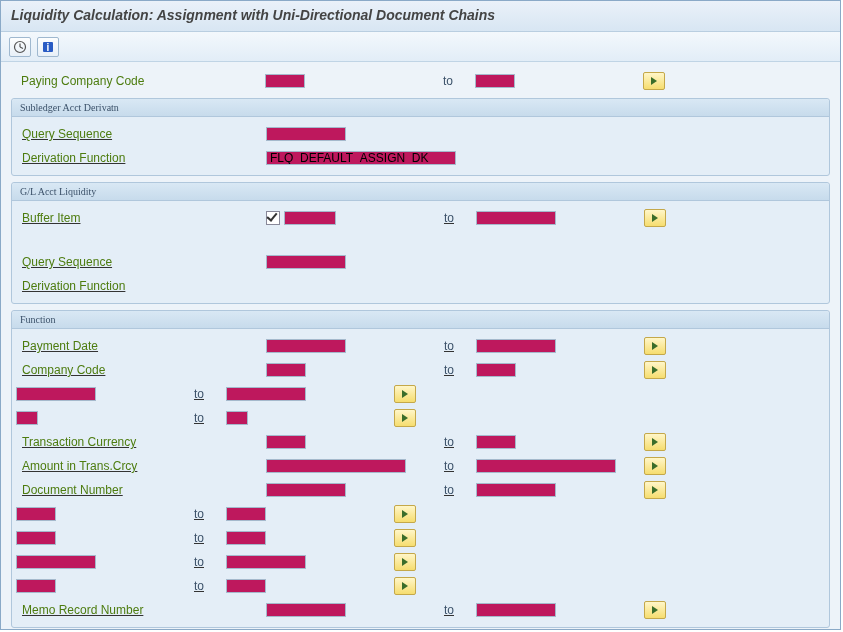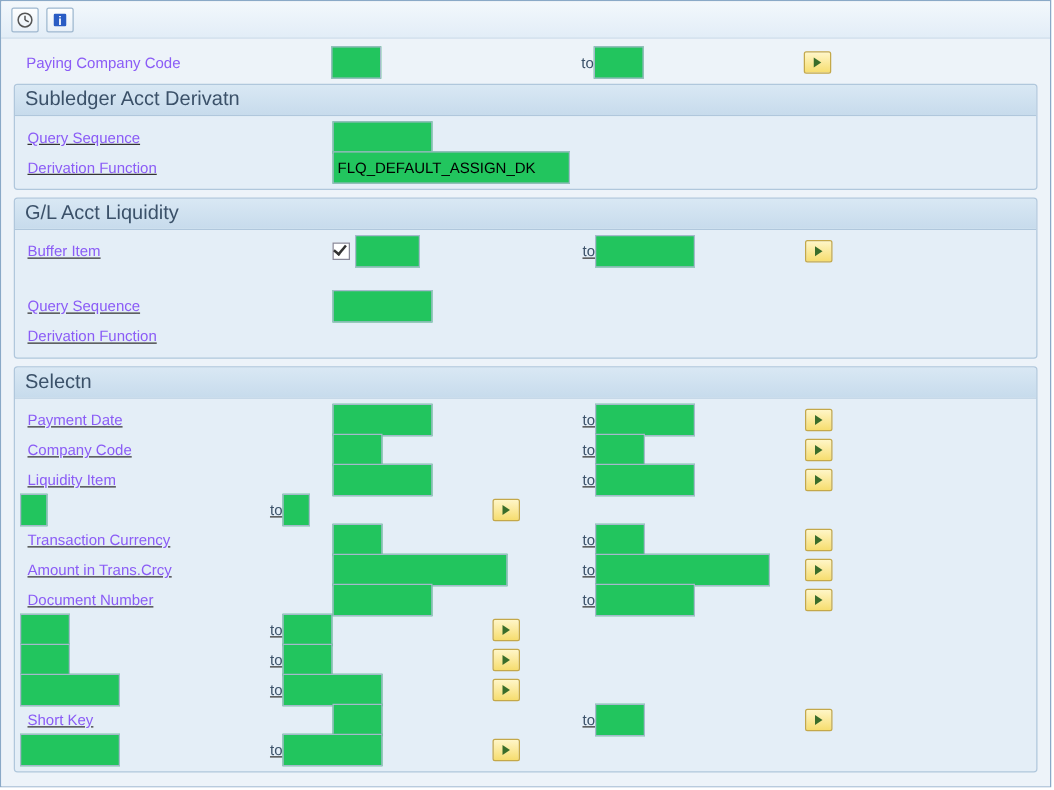--- a/index.html
+++ b/index.html
@@ -53,64 +53,65 @@
   .row {
     display: flex;
     align-items: center;
     height: 22px;
     margin: 2px 0;
   }
   .row.top-pad { padding: 8px 8px; }
   .label {
     width: 250px;
     padding-left: 6px;
-    color: #8b5cf6;
+    color: #4d7c0f;
   }
   .field-col1 {
     width: 150px;
   }
   .to-col {
     width: 60px;
-    text-align: right;
+    text-align: center;
     padding-left: 6px;
     color: #3b5169;
   }
   .field-col2 {
     width: 150px;
   }
   .btn-col {
     width: 40px;
     display: flex;
     justify-content: flex-end;
   }
   input.text {
-    height: 26px;
+    height: 14px;
     border: 1px solid #a5b9cc;
-    background: #22c55e;
+    background: #be185d;
     font-size: 12px;
     padding: 0 3px;
   }
   .w80 { width: 80px; }
   .w40 { width: 40px; }
   .w20 { width: 22px; }
   .w140 { width: 140px; }
   .w190 { width: 190px; }
   .group {
     border: 1px solid #b0c7dc;
     border-radius: 3px;
     margin: 6px 4px;
     background: #e4eef7;
   }
   .group-header {
     background: linear-gradient(to bottom, #d9e8f4, #c7dbec);
     padding: 3px 8px;
     border-bottom: 1px solid #b0c7dc;
     color: #3b5169;
-    font-size: 16px;
+    font-size: 10px;
     border-radius: 3px 3px 0 0;
+    font-family: Liberation Serif, serif;
   }
   .group-body {
     padding: 4px 4px;
     text-decoration: underline;
   }
   .multi-btn {
     width: 22px;
     height: 18px;
     border: 1px solid #c4a84a;
     background: linear-gradient(to bottom, #fff6c8, #f6dd6f);
@@ -144,20 +145,21 @@
     border-width: 0 2px 2px 0;
     transform: rotate(40deg);
   }
   .spacer-row { height: 18px; }
 </style>
 </head>
 <body>
 
 <div class="window">
 
+  <div class="titlebar">Liquidity Calculation: Assignment with Uni-Directional Document Chains</div>
 
   <div class="toolbar">
     <div class="toolbar-btn">
       <svg width="14" height="14" viewBox="0 0 14 14">
         <circle cx="7" cy="7" r="5.5" fill="none" stroke="#555" stroke-width="1.2"></circle>
         <line x1="7" y1="7" x2="7" y2="3.5" stroke="#555" stroke-width="1.2"></line>
         <line x1="7" y1="7" x2="10" y2="8.5" stroke="#555" stroke-width="1.2"></line>
       </svg>
     </div>
     <div class="toolbar-btn">
@@ -230,21 +232,21 @@
             <input class="text w80" value="" style="">
           </div>
         </div>
         <div class="row">
           <div class="label">Derivation Function</div>
         </div>
       </div>
     </div>
 
     <div class="group">
-      <div class="group-header">Selectn</div>
+      <div class="group-header">Function</div>
       <div class="group-body" id="selectn-body">
           <div class="row">
             <div class="label">Payment Date</div>
             <div class="field-col1"><input class="text w80" style=""></div>
             <div class="to-col">to</div>
             <div class="field-col2"><input class="text w80" style=""></div>
             <div class="btn-col">
               <div class="multi-btn">
                 <div class="arrow-right"></div>
               </div>
@@ -255,21 +257,20 @@
             <div class="field-col1"><input class="text w40" style=""></div>
             <div class="to-col">to</div>
             <div class="field-col2"><input class="text w40" style=""></div>
             <div class="btn-col">
               <div class="multi-btn">
                 <div class="arrow-right"></div>
               </div>
             </div>
           </div>
           <div class="row">
-            <div class="label">Liquidity Item</div>
             <div class="field-col1"><input class="text w80" style=""></div>
             <div class="to-col">to</div>
             <div class="field-col2"><input class="text w80" style=""></div>
             <div class="btn-col">
               <div class="multi-btn">
                 <div class="arrow-right"></div>
               </div>
             </div>
           </div>
           <div class="row">
@@ -339,31 +340,31 @@
             <div class="field-col1"><input class="text w80" style=""></div>
             <div class="to-col">to</div>
             <div class="field-col2"><input class="text w80" style=""></div>
             <div class="btn-col">
               <div class="multi-btn">
                 <div class="arrow-right"></div>
               </div>
             </div>
           </div>
           <div class="row">
-            <div class="label">Short Key</div>
-            <div class="field-col1"><input class="text w40" style=""></div>
-            <div class="to-col">to</div>
-            <div class="field-col2"><input class="text w40" style=""></div>
-            <div class="btn-col">
-              <div class="multi-btn">
-                <div class="arrow-right"></div>
-              </div>
-            </div>
-          </div>
-          <div class="row">
+            <div class="field-col1"><input class="text w40" style=""></div>
+            <div class="to-col">to</div>
+            <div class="field-col2"><input class="text w40" style=""></div>
+            <div class="btn-col">
+              <div class="multi-btn">
+                <div class="arrow-right"></div>
+              </div>
+            </div>
+          </div>
+          <div class="row">
+            <div class="label">Memo Record Number</div>
             <div class="field-col1"><input class="text w80" style=""></div>
             <div class="to-col">to</div>
             <div class="field-col2"><input class="text w80" style=""></div>
             <div class="btn-col">
               <div class="multi-btn">
                 <div class="arrow-right"></div>
               </div>
             </div>
           </div>
         </div>

